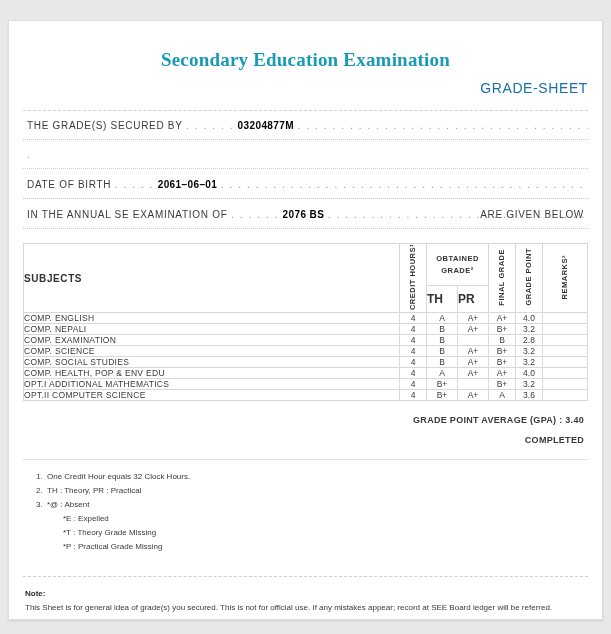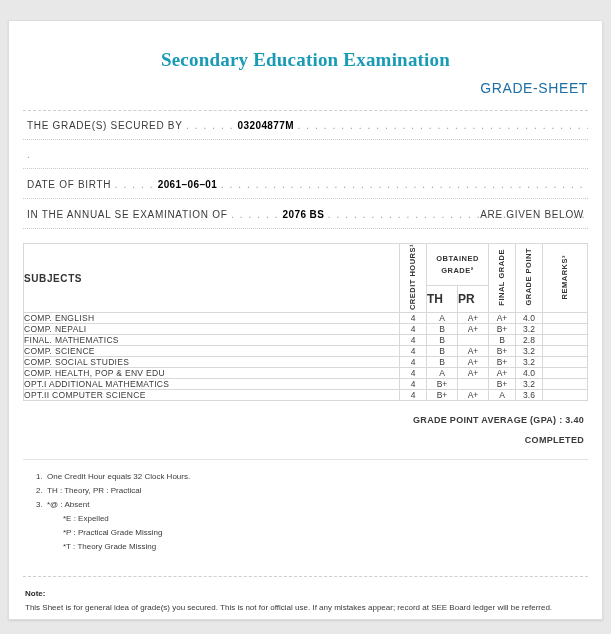--- a/index.html
+++ b/index.html
@@ -246,21 +246,21 @@
         <tr>
           <td class="subject">COMP. NEPALI</td>
           <td class="ctr">4</td>
           <td class="ctr">B</td>
           <td class="ctr">A+</td>
           <td class="ctr">B+</td>
           <td class="ctr">3.2</td>
           <td class="ctr"></td>
         </tr>
         <tr>
-          <td class="subject">FINAL. MATHEMATICS</td>
+          <td class="subject">COMP. EXAMINATION</td>
           <td class="ctr">4</td>
           <td class="ctr">B</td>
           <td class="ctr"></td>
           <td class="ctr">B</td>
           <td class="ctr">2.8</td>
           <td class="ctr"></td>
         </tr>
         <tr>
           <td class="subject">COMP. SCIENCE</td>
           <td class="ctr">4</td>
@@ -318,22 +318,22 @@
 
     <div class="notes-sep"></div>
 
     <ol class="footnotes">
       <li>One Credit Hour equals 32 Clock Hours.</li>
       <li>TH : Theory, PR : Practical</li>
       <li>
         <span>*@ : Absent</span>
         <ul class="sublist">
           <li>*E : Expelled</li>
+          <li>*T : Theory Grade Missing</li>
           <li>*P : Practical Grade Missing</li>
-          <li>*T : Theory Grade Missing</li>
         </ul>
       </li>
     </ol>
 
     <div class="note-block">
       <div class="note-title">Note:</div>
       <div>This Sheet is for general idea of grade(s) you secured. This is not for official use. If any mistakes appear; record at SEE Board ledger will be referred.</div>
     </div>
 
   </div>

